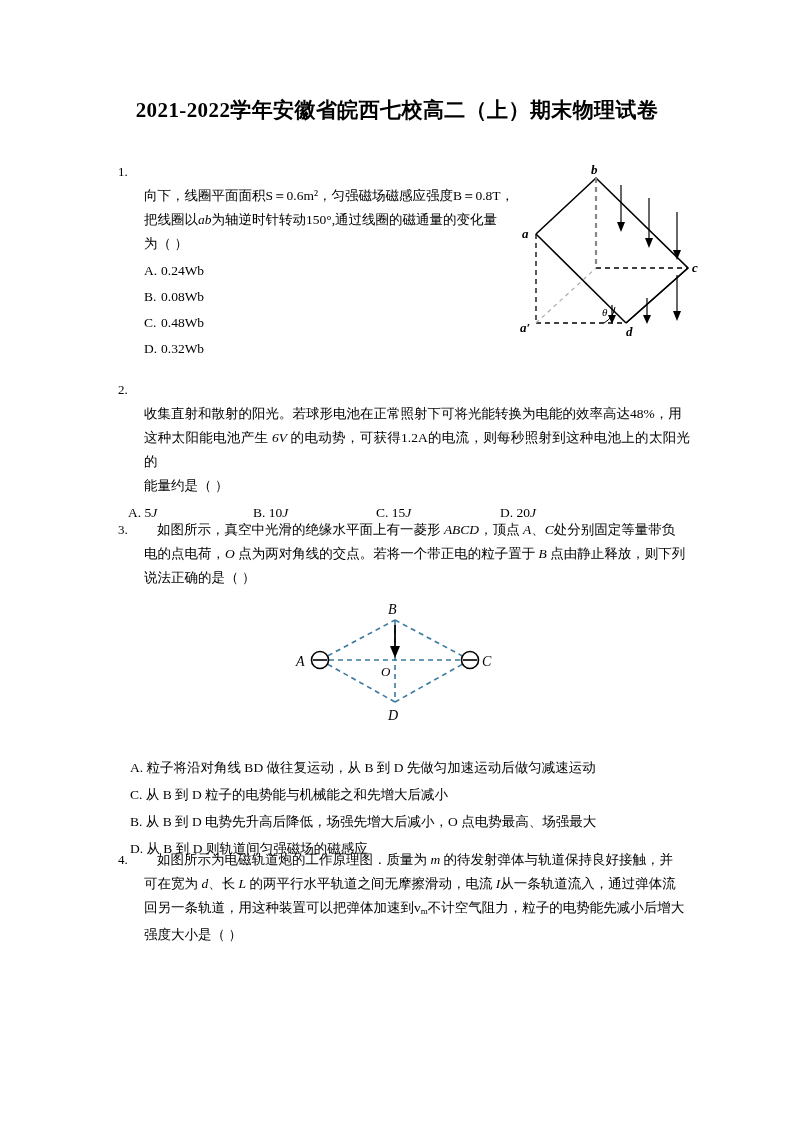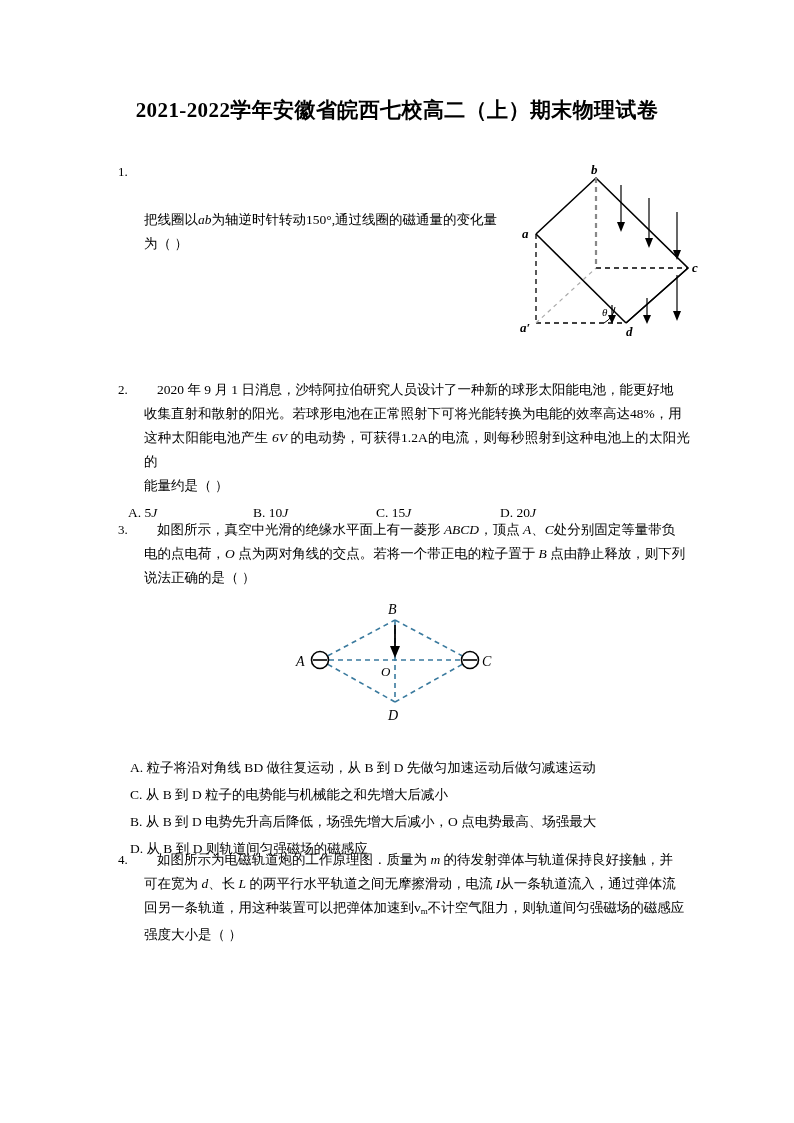--- a/index.html
+++ b/index.html
@@ -125,23 +125,37 @@
 
 <div class="page">
 
   <div class="doc-title">2021-2022学年安徽省皖西七校高二（上）期末物理试卷</div>
 
   <div class="question" id="q1" style="top:160px;">
     <div class="q-head">
       <span class="q-num">1.</span>
       <div class="q-body">
         <span class="ind"></span><br>
-        <br>
+        <span>向下，线圈平面面积S＝0.6m²，匀强磁场磁感应强度B＝0.8T，</span><br>
         <span>把线圈以</span><i>ab</i><span>为轴逆时针转动150°,通过线圈的磁通量的变化量</span><br>
         <span>为（  ）</span>
+      </div>
+    </div>
+    <div class="opts-col" style="margin-left:26px;">
+      <div class="opt">
+        <span class="opt-letter">A.</span><span>0.24Wb</span>
+      </div>
+      <div class="opt">
+        <span class="opt-letter">B.</span><span>0.08Wb</span>
+      </div>
+      <div class="opt">
+        <span class="opt-letter">C.</span><span>0.48Wb</span>
+      </div>
+      <div class="opt">
+        <span class="opt-letter">D.</span><span>0.32Wb</span>
       </div>
     </div>
   </div>
 
   <div class="figure" id="fig-coil">
     <svg width="190" height="185" viewBox="0 0 190 185" xmlns="http://www.w3.org/2000/svg">
 
       <polyline points="20,74 80,18 172,108 110,163" fill="none" stroke="#000" stroke-width="1.6"></polyline>
       <line x1="20" y1="74" x2="110" y2="163" stroke="#000" stroke-width="1.6"></line>
 
@@ -175,21 +189,21 @@
       <text x="110" y="176" font-family="Liberation Serif, serif" font-size="13" font-style="italic" font-weight="bold">d</text>
       <text x="4" y="172" font-family="Liberation Serif, serif" font-size="13" font-style="italic" font-weight="bold">a′</text>
       <text x="86" y="156" font-family="Liberation Serif, serif" font-size="11" font-style="italic">θ</text>
     </svg>
   </div>
 
   <div class="question" id="q2" style="top:378px;">
     <div class="q-head">
       <span class="q-num">2.</span>
       <div class="q-body">
-        <span class="ind"></span><span>2020 年 9 月 1 日消息，沙特阿拉伯研究人员设计了一种新的球形太阳能电池，能更好地</span><br>
+        <span class="ind"></span><br>
         <span>收集直射和散射的阳光。若球形电池在正常照射下可将光能转换为电能的效率高达48%，用</span><br>
         <span>这种太阳能电池产生 </span><i>6V</i><span> 的电动势，可获得1.2A的电流，则每秒照射到这种电池上的太阳光的</span><br>
         <span>能量约是（  ）</span>
       </div>
     </div>
     <div class="opts-row" style="margin-left:10px;">
       <div class="opt" style="left:0px;">
         <span>A.</span>
         <span>5</span><i>J</i>
       </div>
@@ -256,19 +270,19 @@
       <div class="opt">D. 从 B 到 D 则轨道间匀强磁场的磁感应</div>
     </div>
   </div>
 
   <div class="question" id="q4" style="top:848px;">
     <div class="q-head">
       <span class="q-num">4.</span>
       <div class="q-body">
         <span class="ind"></span><span>如图所示为电磁轨道炮的工作原理图．质量为 </span><i>m</i><span> 的待发射弹体与轨道保持良好接触，并</span><br>
         <span>可在宽为 </span><i>d</i><span>、长 </span><i>L</i><span> 的两平行水平轨道之间无摩擦滑动，电流 </span><i>I</i><span>从一条轨道流入，通过弹体流</span><br>
-        <span>回另一条轨道，用这种装置可以把弹体加速到v</span><span class="sub">m</span><span>不计空气阻力，则轨道间匀强磁场的磁感应</span><br>
+        <span>回另一条轨道，用这种装置可以把弹体加速到v</span><span class="sub">m</span><span>不计空气阻力，粒子的电势能先减小后增大</span><br>
         <span>强度大小是（  ）</span>
       </div>
     </div>
   </div>
 
 </div>
 
 </body></html>

